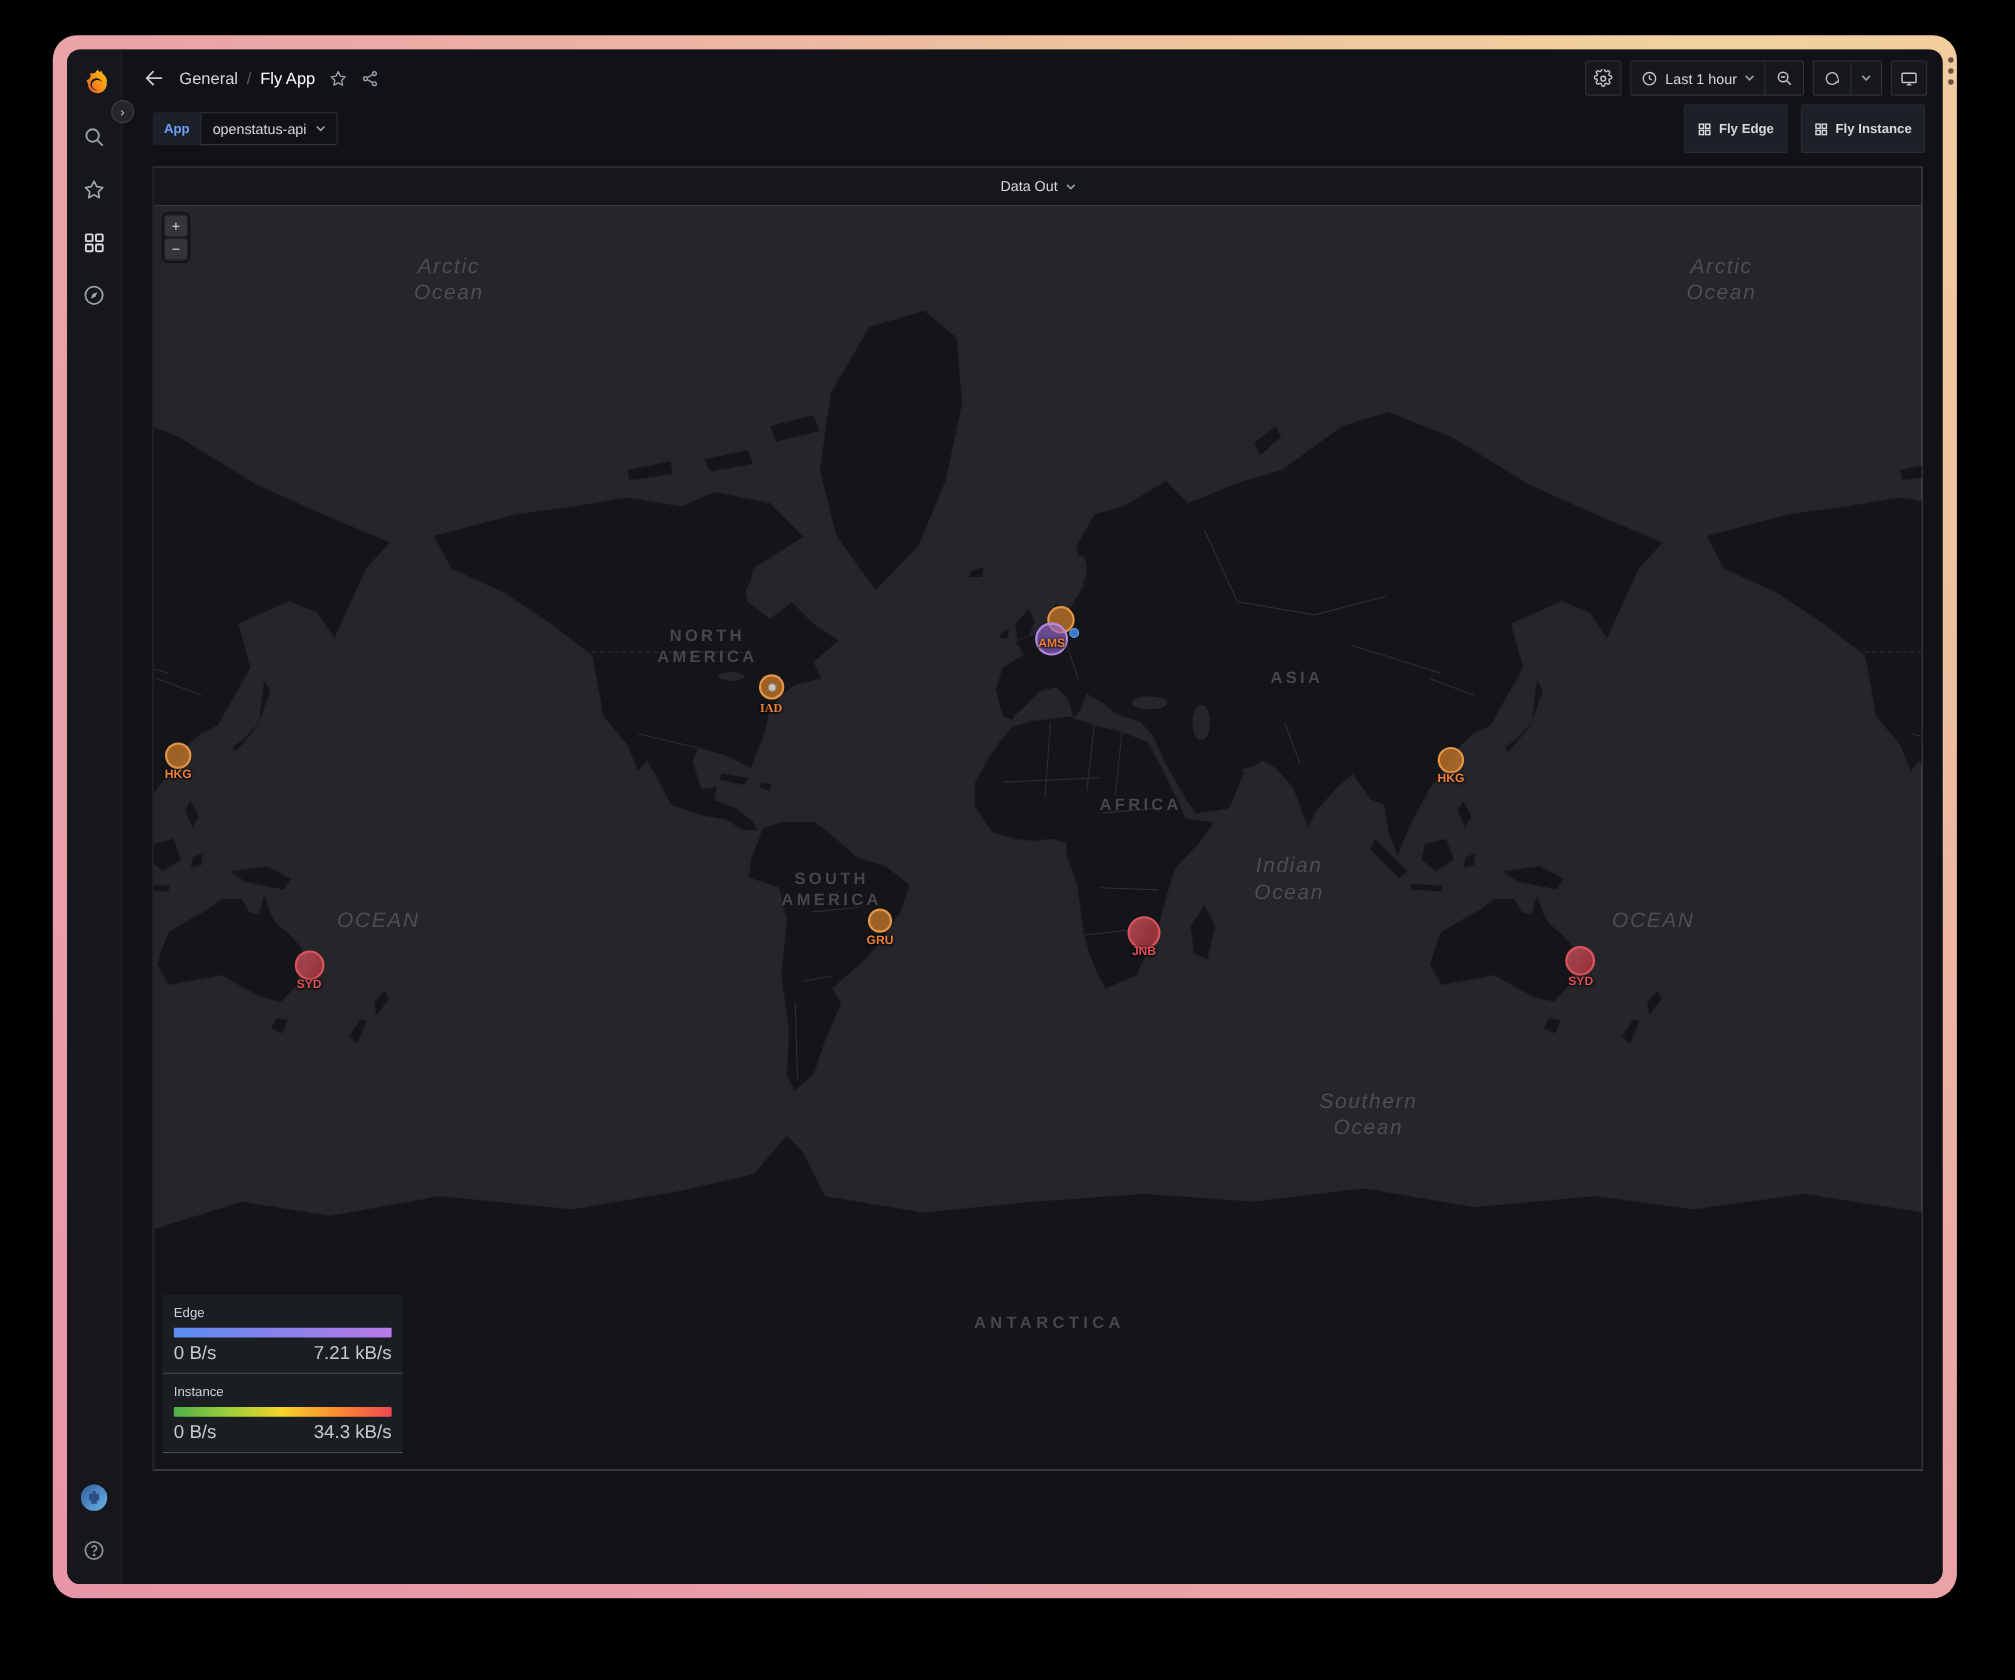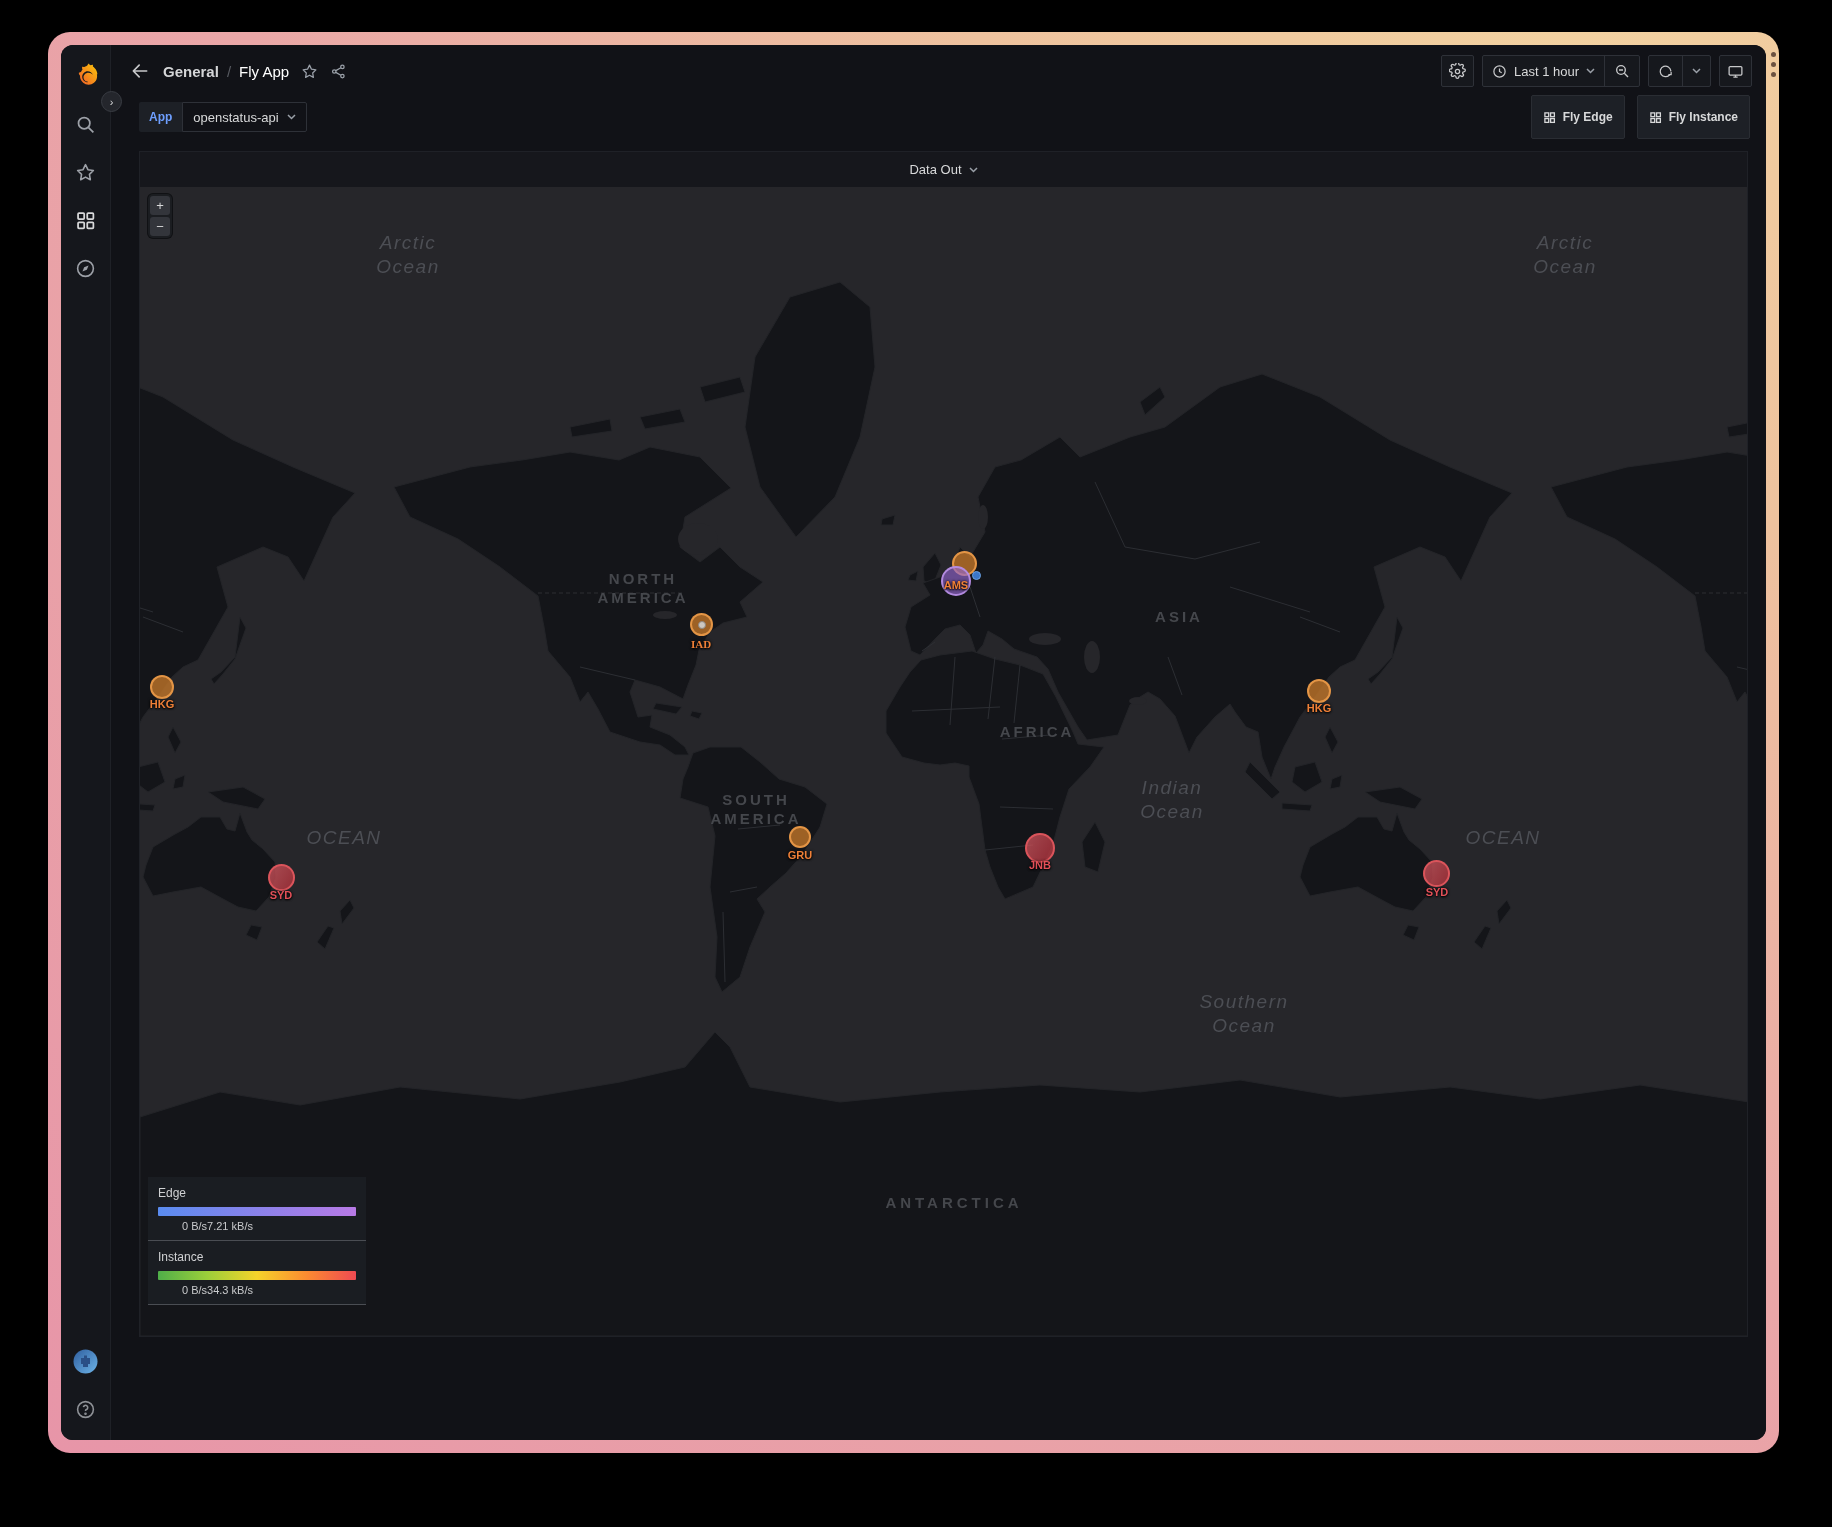--- a/index.html
+++ b/index.html
@@ -14,21 +14,21 @@
   .sidebar{width:50px;background:#15171c;border-right:1px solid #1f2127;display:flex;flex-direction:column;align-items:center;padding:14px 0 14px 0;position:relative;flex-shrink:0;}
   .side-icon{width:34px;height:34px;display:flex;align-items:center;justify-content:center;margin-bottom:14px;position:relative;cursor:pointer;color:#9da1a8;}
   .side-icon.active::before{content:"";position:absolute;left:-11px;top:4px;width:3px;height:26px;border-radius:2px;background:#e8632c;}
   .side-spacer{flex:1;}
   .expand-btn{position:absolute;left:40px;top:46px;width:21px;height:21px;border-radius:50%;background:#24262c;border:1px solid #393c43;color:#d8d9da;display:flex;align-items:center;justify-content:center;font-size:11px;z-index:20;cursor:pointer;}
   
   .main{flex:1;display:flex;flex-direction:column;min-width:0;background:#111217;}
   .toolbar{height:52px;display:flex;align-items:center;padding:0 14px 0 16px;}
   .back-arrow{width:26px;height:26px;display:flex;align-items:center;justify-content:center;color:#c7c8ca;cursor:pointer;}
   .crumbs{display:flex;align-items:center;gap:8px;margin-left:10px;font-size:15px;}
-  .crumb-section{color:#d5d6d8;cursor:pointer;font-weight:bold;}
+  .crumb-section{color:#d5d6d8;cursor:pointer;}
   .crumb-sep{color:#585b62;}
   .crumb-page{color:#ffffff;}
   .mini-icon{display:flex;align-items:center;justify-content:center;color:#9aa0a9;cursor:pointer;margin-left:12px;}
   .tb-right{margin-left:auto;display:flex;align-items:center;gap:8px;}
   .tb-btn{height:32px;min-width:32px;display:flex;align-items:center;justify-content:center;background:#16181d;border:1px solid #2e3138;border-radius:2px;color:#c7c8ca;cursor:pointer;padding:0 7px;}
   .tb-group{display:flex;align-items:stretch;height:32px;border:1px solid #2e3138;border-radius:2px;background:#16181d;}
   .tb-seg{display:flex;align-items:center;padding:0 9px;color:#c7c8ca;cursor:pointer;gap:7px;}
   .tb-seg + .tb-seg{border-left:1px solid #2e3138;}
   .tb-time-text{color:#d8d9da;font-size:13px;font-weight:500;white-space:nowrap;}
   
@@ -59,21 +59,21 @@
   .mklbl{position:absolute;width:44px;text-align:center;font-size:11px;font-weight:700;z-index:7;pointer-events:none;text-shadow:0 0 3px #000,0 1px 2px #000;}
   .mklbl.orange{color:#ef8038;}
   .mklbl.red{color:#e25058;}
   
   .legend{position:absolute;left:8px;top:990px;width:218px;z-index:8;font-family:"Liberation Sans",sans-serif;}
   .legend-box{background:rgba(27,30,35,0.92);padding:9px 10px 8px 10px;border-bottom:1px solid #4a4d53;}
   .legend-title{color:#d0d1d3;font-size:12px;margin-bottom:7px;}
   .legend-bar{height:9px;border-radius:1px;margin-bottom:4px;}
   .bar-edge{background:linear-gradient(90deg,#5a8cf0,#8a82ea,#b87ae6);}
   .bar-instance{background:linear-gradient(90deg,#4fae49,#9ccf3a,#f5d32a,#fc8b31,#ef4a52);}
-  .legend-minmax{display:flex;color:#c9cacc;font-size:11px;margin-left:24px;}
+  .legend-minmax{display:flex;justify-content:space-between;color:#c9cacc;font-size:17px;}
   svg{display:block;}
 </style>
 </head>
 <body>
 
 <div class="frame">
   <div class="frame-dots">
       <span></span>
       <span></span>
       <span></span>

